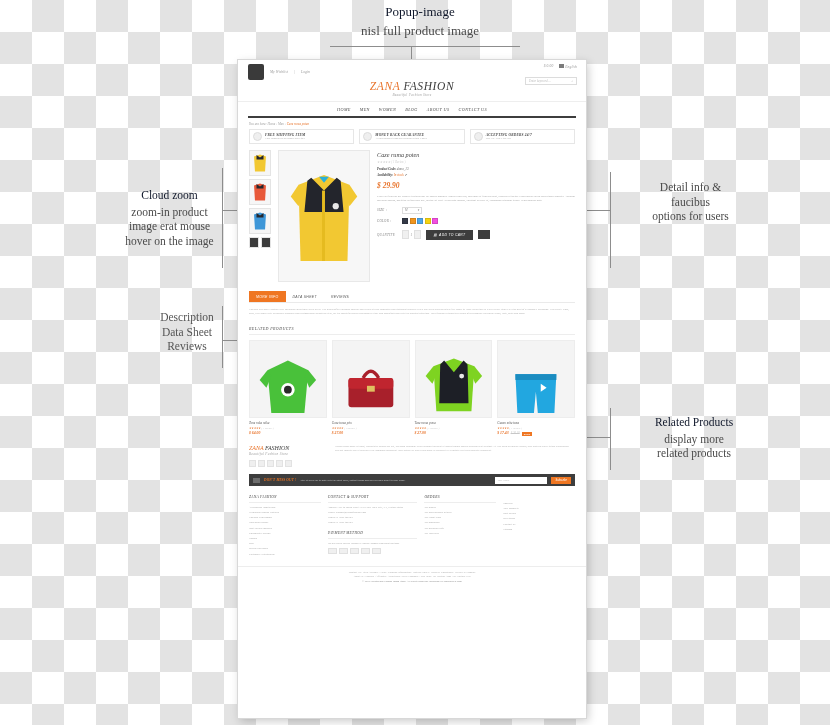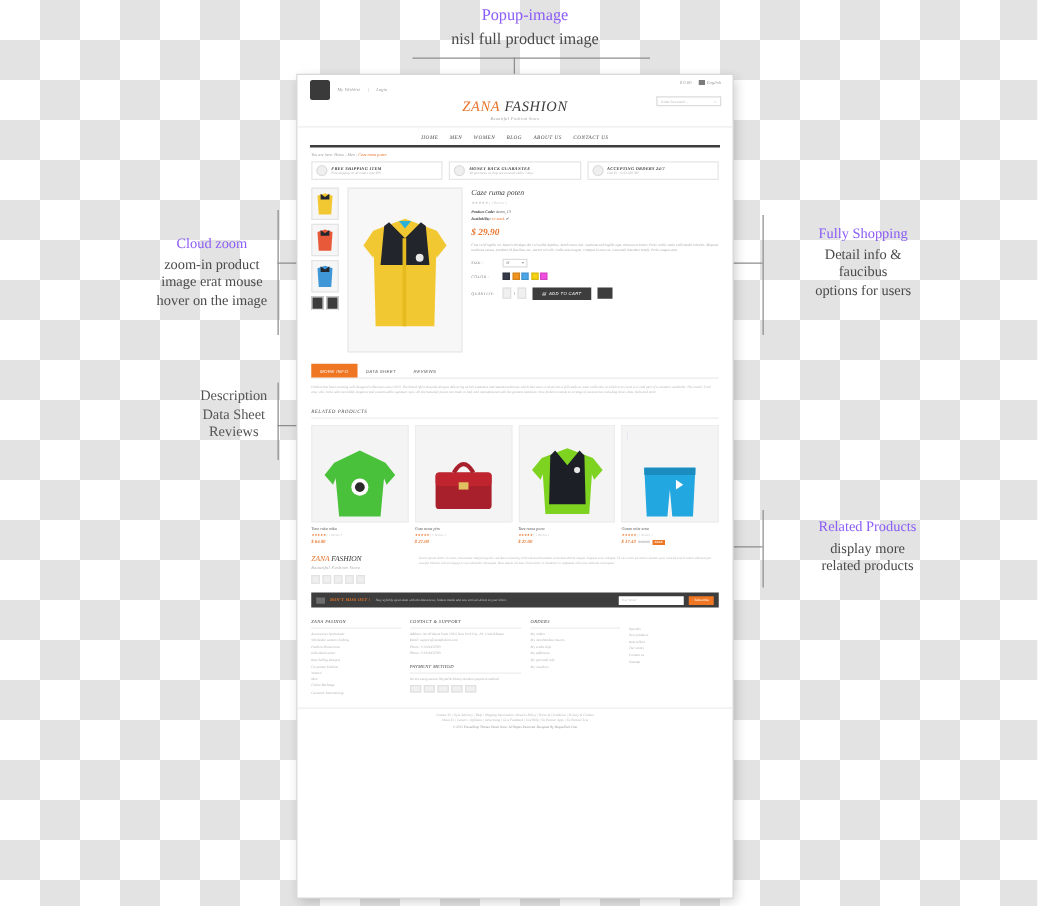--- a/index.html
+++ b/index.html
@@ -15,21 +15,21 @@
     position:absolute; inset:0;
     background-color:#ffffff;
     background-image:
       linear-gradient(45deg,#e3e3e3 25%,transparent 25%,transparent 75%,#e3e3e3 75%),
       linear-gradient(45deg,#e3e3e3 25%,transparent 25%,transparent 75%,#e3e3e3 75%);
     background-size:64px 64px;
     background-position:0 0,32px 32px;
   }
   
   .callout { position:absolute; text-align:center; line-height:1.28; color:#4a4a4a; }
-  .callout .ttl { color:#8b5cf6; display:block; margin-bottom:2px; }
+  .callout .ttl { color:#0f172a; display:block; margin-bottom:2px; }
   .lead { position:absolute; background:#8d8d8d; }
   .lead.h { height:1px; }
   .lead.v { width:1px; }
   .dot { position:absolute; width:5px; height:5px; border-radius:50%; background:#f06a1e; }
 
   
   #page {
     position:absolute; left:238px; top:60px; width:348px; height:658px;
     background:#ffffff;
     box-shadow:0 0 0 1px #d8d8d8, 2px 3px 9px rgba(0,0,0,.22);
@@ -188,21 +188,20 @@
 <div class="callout" style="left:128px; top:310px; width:118px; font-size:11.5px; color:#555;">
   <span>Description</span><br>
   <span>Data Sheet</span><br>
   <span>Reviews</span>
 </div>
 <div class="lead v" style="left:222px; top:306px; height:62px;"></div>
 <div class="lead h" style="left:222px; top:340px; width:38px;"></div>
 <div class="dot" style="left:258px; top:338px;"></div>
 
 <div class="callout" style="left:608px; top:180px; width:165px; font-size:11.5px;">
-  <span class="ttl">Fully Shopping</span>
   <span>Detail info &amp;</span><br>
   <span>faucibus</span><br>
   <span>options for users</span>
 </div>
 <div class="lead v" style="left:610px; top:172px; height:96px;"></div>
 <div class="lead h" style="left:578px; top:210px; width:32px;"></div>
 <div class="dot" style="left:574px; top:208px;"></div>
 
 <div class="callout" style="left:608px; top:415px; width:172px; font-size:11.5px;">
   <span class="ttl">Related Products</span>

